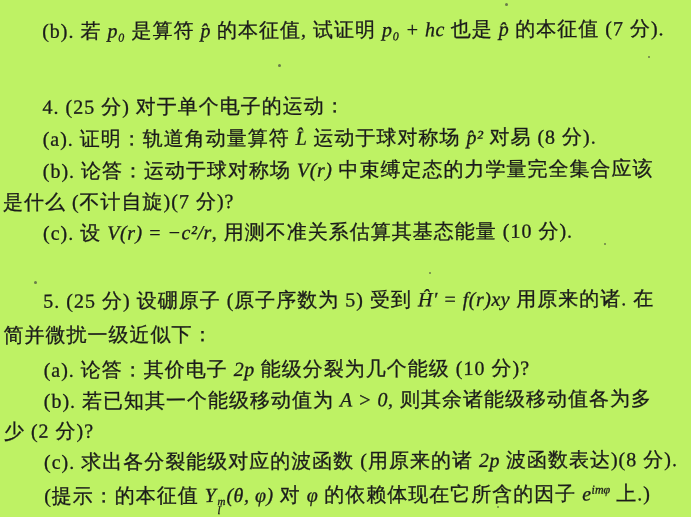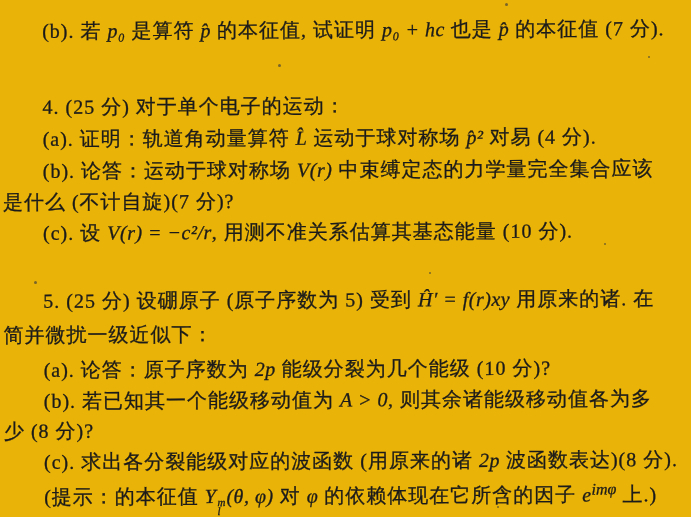--- a/index.html
+++ b/index.html
@@ -1,20 +1,20 @@
 <!DOCTYPE html>
 <html><head>
 <meta charset="utf-8">
 <style>
   html, body { margin: 0; padding: 0; }
   .page {
     position: relative;
     width: 691px;
     height: 517px;
-    background: #eab308;
+    background: #bef264;
     overflow: hidden;
     font-family: "Liberation Serif", "DejaVu Serif", serif;
     color: #1b1b1b;
   }
   .textblock {
     position: absolute;
     left: 2px; top: 0; right: 0;
     transform: rotate(-0.25deg);
     transform-origin: left top;
   }
@@ -27,21 +27,21 @@
     -webkit-text-stroke: 0.3px #1b1b1b;
   }
   .indent { padding-left: 40px; }
   .cn { font-style: normal; }
   .math {
     font-style: italic;
     letter-spacing: 0.5px;
   }
   .sup {
     font-style: italic;
-    font-size: 16px;
+    font-size: 12px;
     letter-spacing: 0;
     vertical-align: 7px;
   }
   .stack {
     display: inline-flex;
     flex-direction: column;
     font-style: italic;
     font-size: 11px;
     line-height: 9px;
     letter-spacing: 0;
@@ -60,37 +60,37 @@
 </head>
 <body>
 
 <div class="page">
   <div class="textblock">
 
     <div class="line indent" style="margin-top:16px"><span class="cn">(b). 若 </span><span class="math">p₀</span><span class="cn"> 是算符 </span><span class="math">p̂</span><span class="cn"> 的本征值, 试证明 </span><span class="math">p₀ + hc</span><span class="cn"> 也是 </span><span class="math">p̂</span><span class="cn"> 的本征值 (7 分).</span></div>
 
     <div class="line indent" style="margin-top:46px"><span class="cn">4. (25 分) 对于单个电子的运动：</span></div>
 
-    <div class="line indent" style="margin-top:2px"><span class="cn">(a). 证明：轨道角动量算符 </span><span class="math">L̂</span><span class="cn"> 运动于球对称场 </span><span class="math">p̂²</span><span class="cn"> 对易 (4 分).</span></div>
+    <div class="line indent" style="margin-top:2px"><span class="cn">(a). 证明：轨道角动量算符 </span><span class="math">L̂</span><span class="cn"> 运动于球对称场 </span><span class="math">p̂²</span><span class="cn"> 对易 (8 分).</span></div>
 
     <div class="line indent" style="margin-top:2px"><span class="cn">(b). 论答：运动于球对称场 </span><span class="math">V(r)</span><span class="cn"> 中束缚定态的力学量完全集合应该</span></div>
 
     <div class="line" style="margin-top:1px"><span class="cn">是什么 (不计自旋)(7 分)?</span></div>
 
     <div class="line indent" style="margin-top:1px"><span class="cn">(c). 设 </span><span class="math">V(r) = −c²/r</span><span class="cn">, 用测不准关系估算其基态能量 (10 分).</span></div>
 
     <div class="line indent" style="margin-top:38px"><span class="cn">5. (25 分) 设硼原子 (原子序数为 5) 受到 </span><span class="math">Ĥ′ = f(r)xy</span><span class="cn"> 用原来的诸. 在</span></div>
 
     <div class="line" style="margin-top:4px"><span class="cn">简并微扰一级近似下：</span></div>
 
-    <div class="line indent" style="margin-top:5px"><span class="cn">(a). 论答：原子序数为 </span><span class="math">2p</span><span class="cn"> 能级分裂为几个能级 (10 分)?</span></div>
+    <div class="line indent" style="margin-top:5px"><span class="cn">(a). 论答：其价电子 </span><span class="math">2p</span><span class="cn"> 能级分裂为几个能级 (10 分)?</span></div>
 
     <div class="line indent" style="margin-top:1px"><span class="cn">(b). 若已知其一个能级移动值为 </span><span class="math">A &gt; 0</span><span class="cn">, 则其余诸能级移动值各为多</span></div>
 
-    <div class="line" style="margin-top:0"><span class="cn">少 (8 分)?</span></div>
+    <div class="line" style="margin-top:0"><span class="cn">少 (2 分)?</span></div>
 
     <div class="line indent" style="margin-top:1px"><span class="cn">(c). 求出各分裂能级对应的波函数 (用原来的诸 </span><span class="math">2p</span><span class="cn"> 波函数表达)(8 分).</span></div>
 
     <div class="line indent" style="margin-top:0"><span class="cn">(提示：的本征值 </span><span class="math">Y</span><span class="stack">
           <span class="stack-top">m</span>
           <span class="stack-bottom">l</span>
         </span><span class="math">(θ, φ)</span><span class="cn"> 对 </span><span class="math">φ</span><span class="cn"> 的依赖体现在它所含的因子 </span><span class="math">e</span><span class="sup">imφ</span><span class="cn"> 上.)</span></div>
 
   </div>
 

